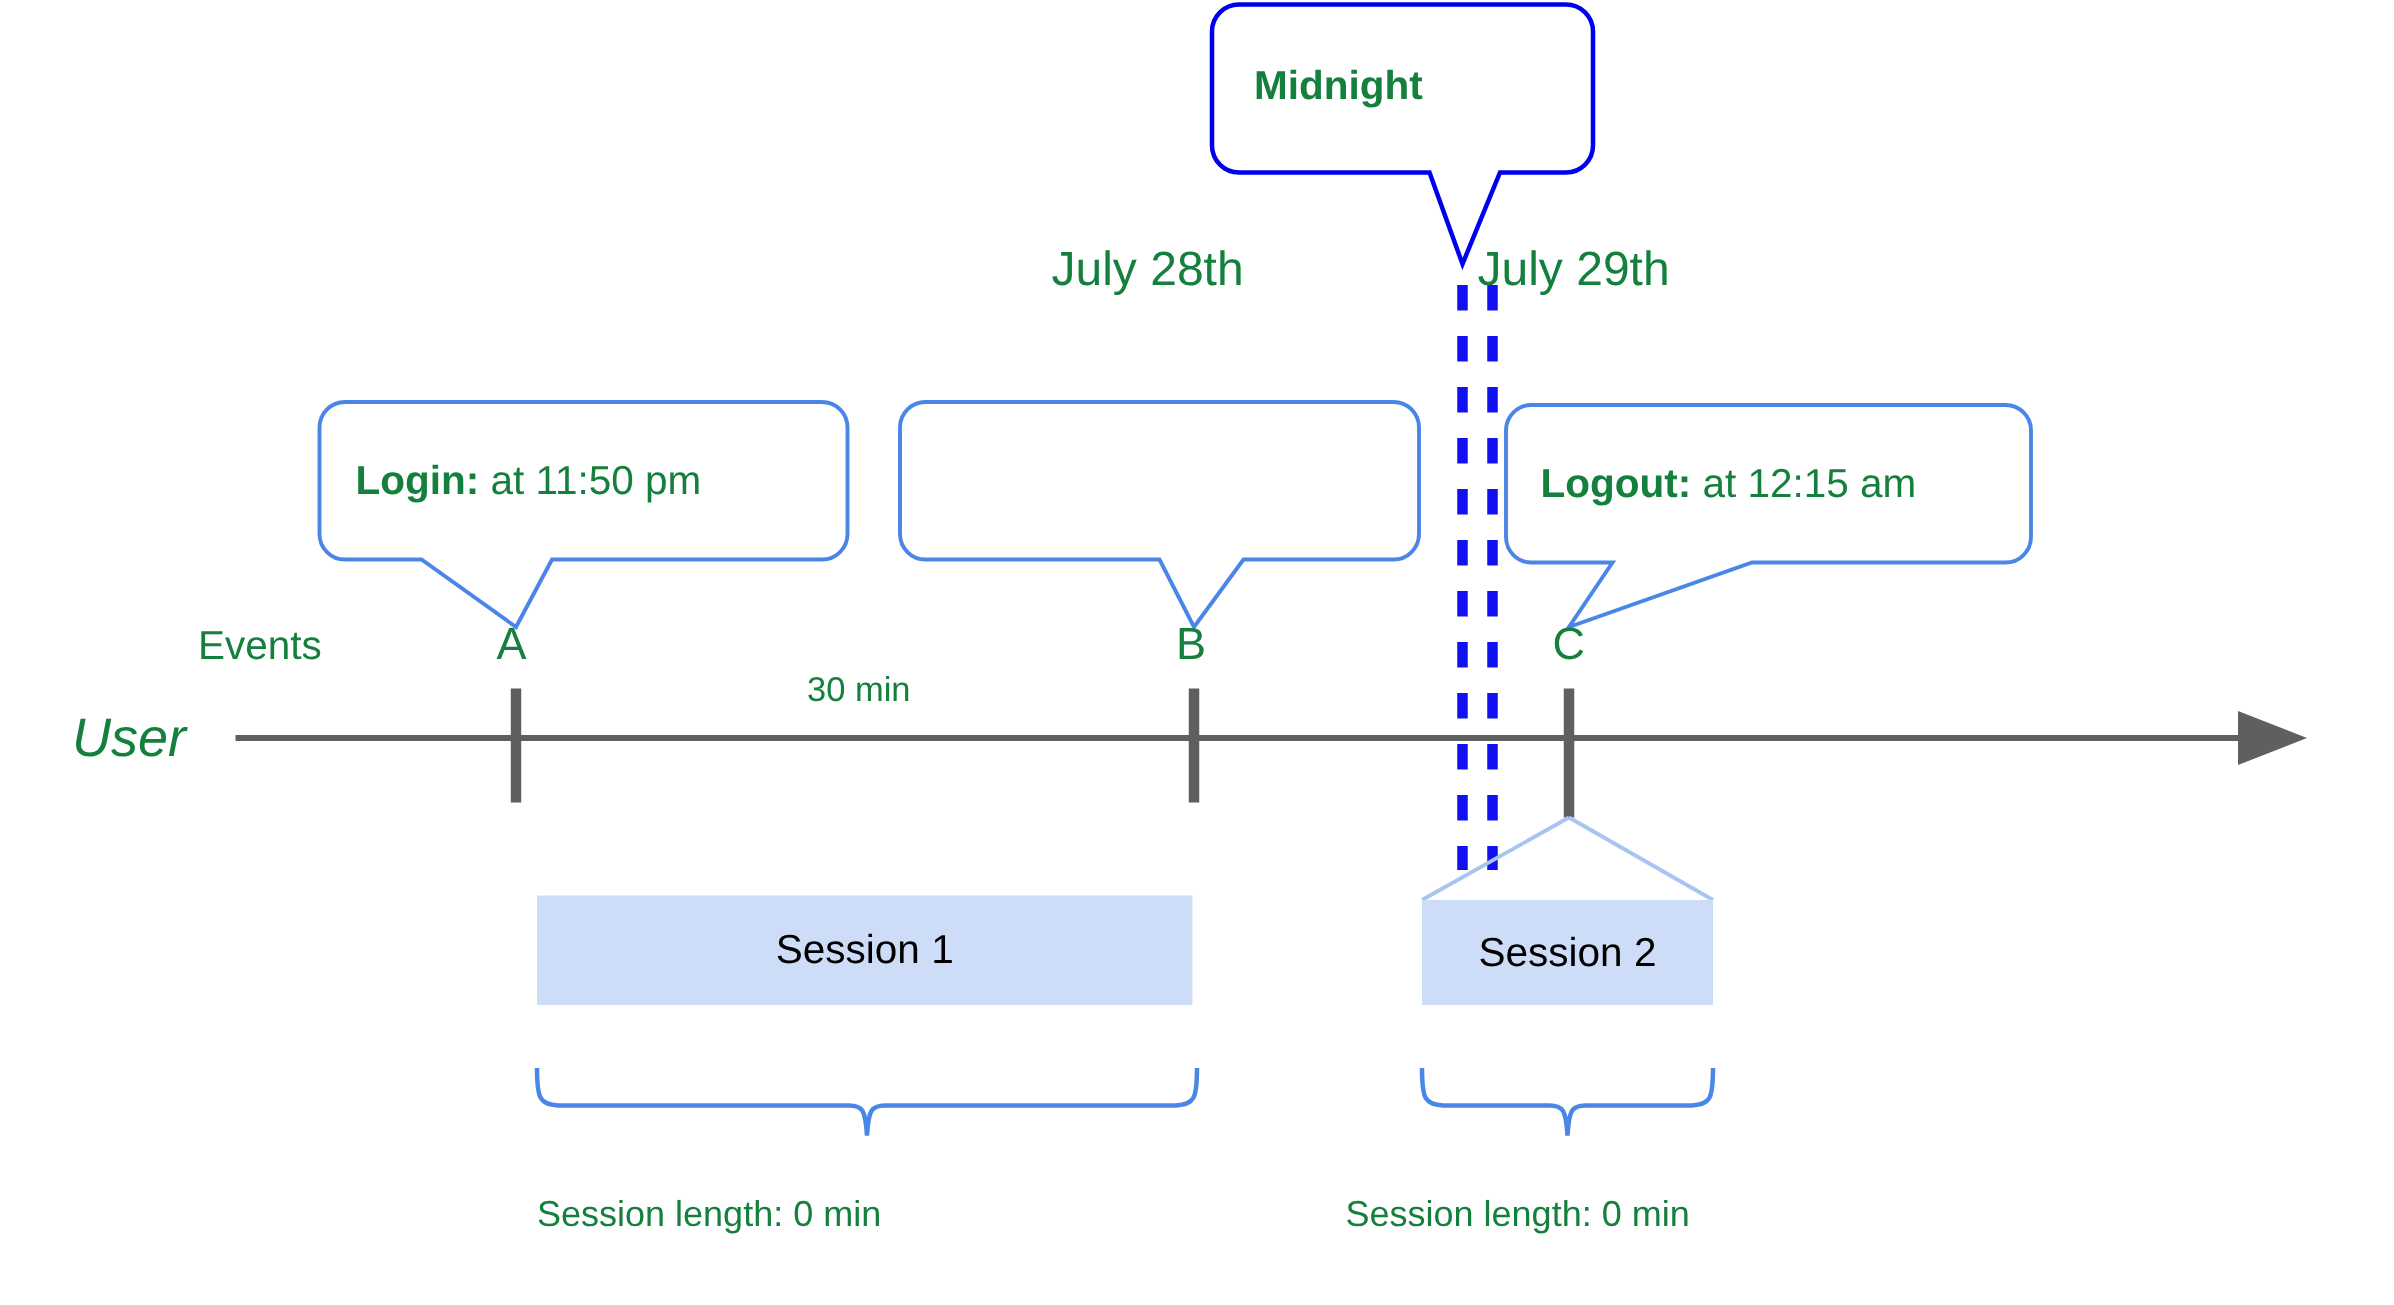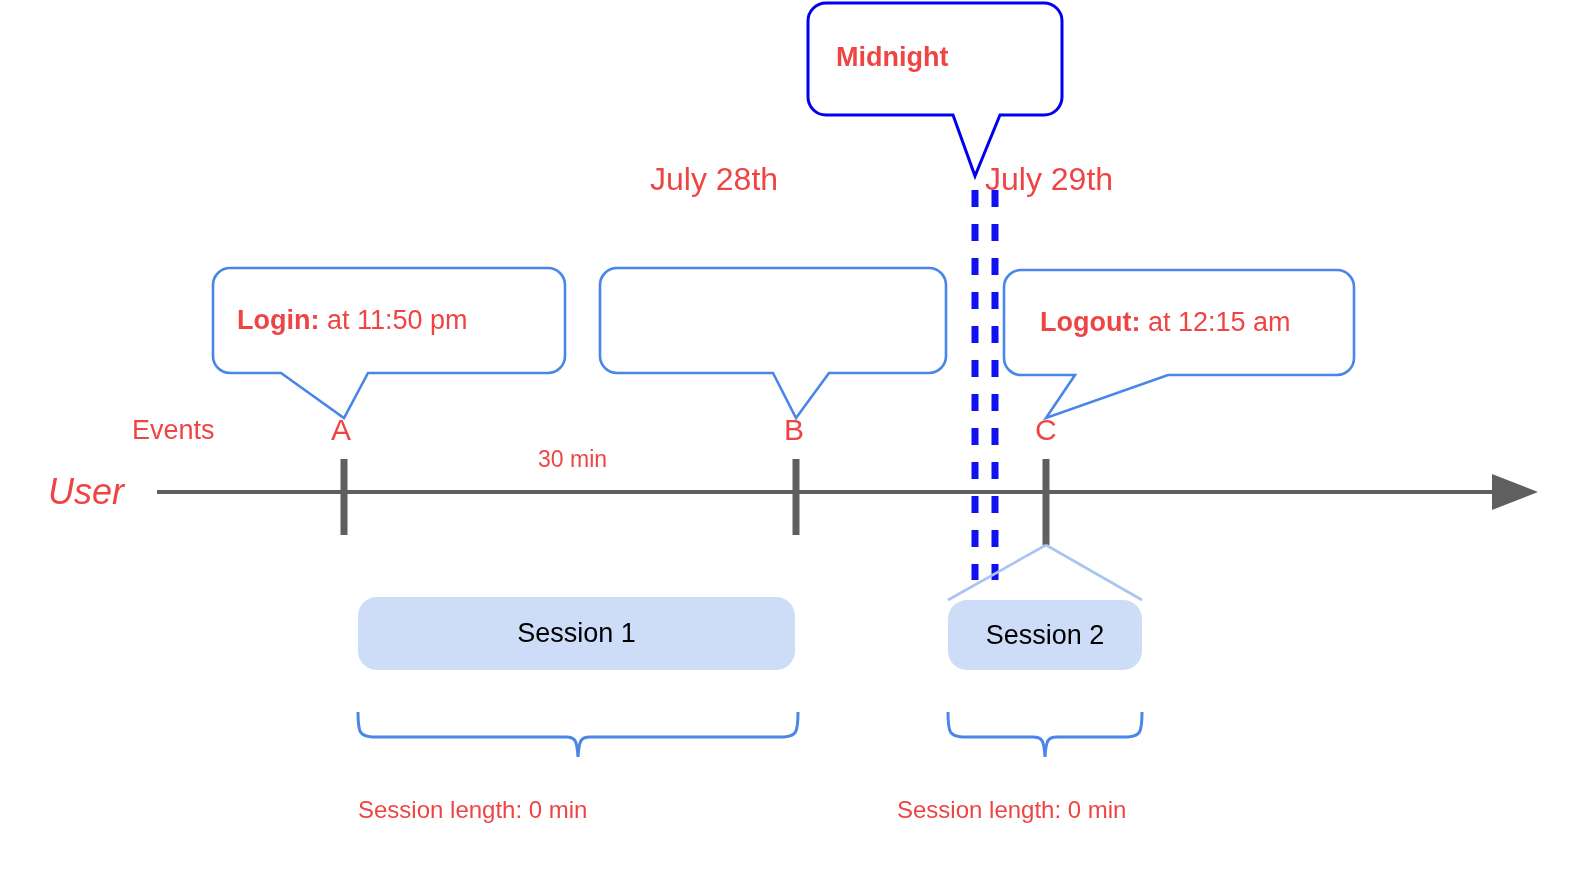--- a/index.html
+++ b/index.html
@@ -21,21 +21,21 @@
   #svg-layer {
     position: absolute;
     left: 0;
     top: 0;
     width: 1596px;
     height: 870px;
   }
   .txt {
     position: absolute;
     white-space: nowrap;
-    color: #ef4444;
+    color: #15803d;
     line-height: 1;
   }
   .callout-text {
     font-size: 27px;
   }
   .callout-text b {
     font-weight: bold;
   }
   .date-label {
     font-size: 32px;
@@ -57,21 +57,20 @@
   }
   .session-length-label {
     font-size: 24px;
   }
   .session-box {
     position: absolute;
     background: #cddcf7;
     display: flex;
     align-items: center;
     justify-content: center;
-    border-radius: 19px;
   }
 </style>
 </head>
 <body>
 
 <div id="canvas">
 
   <svg id="svg-layer" viewBox="0 0 1596 870">
 
     <g>
@@ -172,29 +171,29 @@
                C 1042 737, 1044 740, 1045 757
                C 1046 740, 1048 737, 1057 737
                L 1128 737
                C 1140 736, 1142 733, 1142 712" fill="none" stroke="#4a86e8" stroke-width="3"></path>
     </g>
 
   </svg>
 
   <div class="txt callout-text" style="left:836px; top:44px; font-weight:bold;">Midnight</div>
 
-  <div class="txt date-label" style="left:650px; top:163px;text-align:right;">July 28th</div>
+  <div class="txt date-label" style="left:701px; top:163px;text-align:right;">July 28th</div>
   <div class="txt date-label" style="left:985px; top:163px;">July 29th</div>
 
   <div class="txt callout-text" style="left:237px; top:307px;">
     <b>Login:</b><span> at 11:50 pm</span>
   </div>
 
 
-  <div class="txt callout-text" style="left:1027px; top:309px;margin-left:13px;">
+  <div class="txt callout-text" style="left:1027px; top:309px;">
     <b>Logout:</b><span> at 12:15 am</span>
   </div>
 
   <div class="txt axis-label-events" style="left:132px; top:417px;">Events</div>
   <div class="txt axis-label-user" style="left:48px; top:474px;font-style:italic;">User</div>
 
   <div class="txt marker-label" style="left:331px; top:415px;">A</div>
   <div class="txt marker-label" style="left:784px; top:415px;">B</div>
   <div class="txt marker-label" style="left:1035px; top:415px;">C</div>
 

